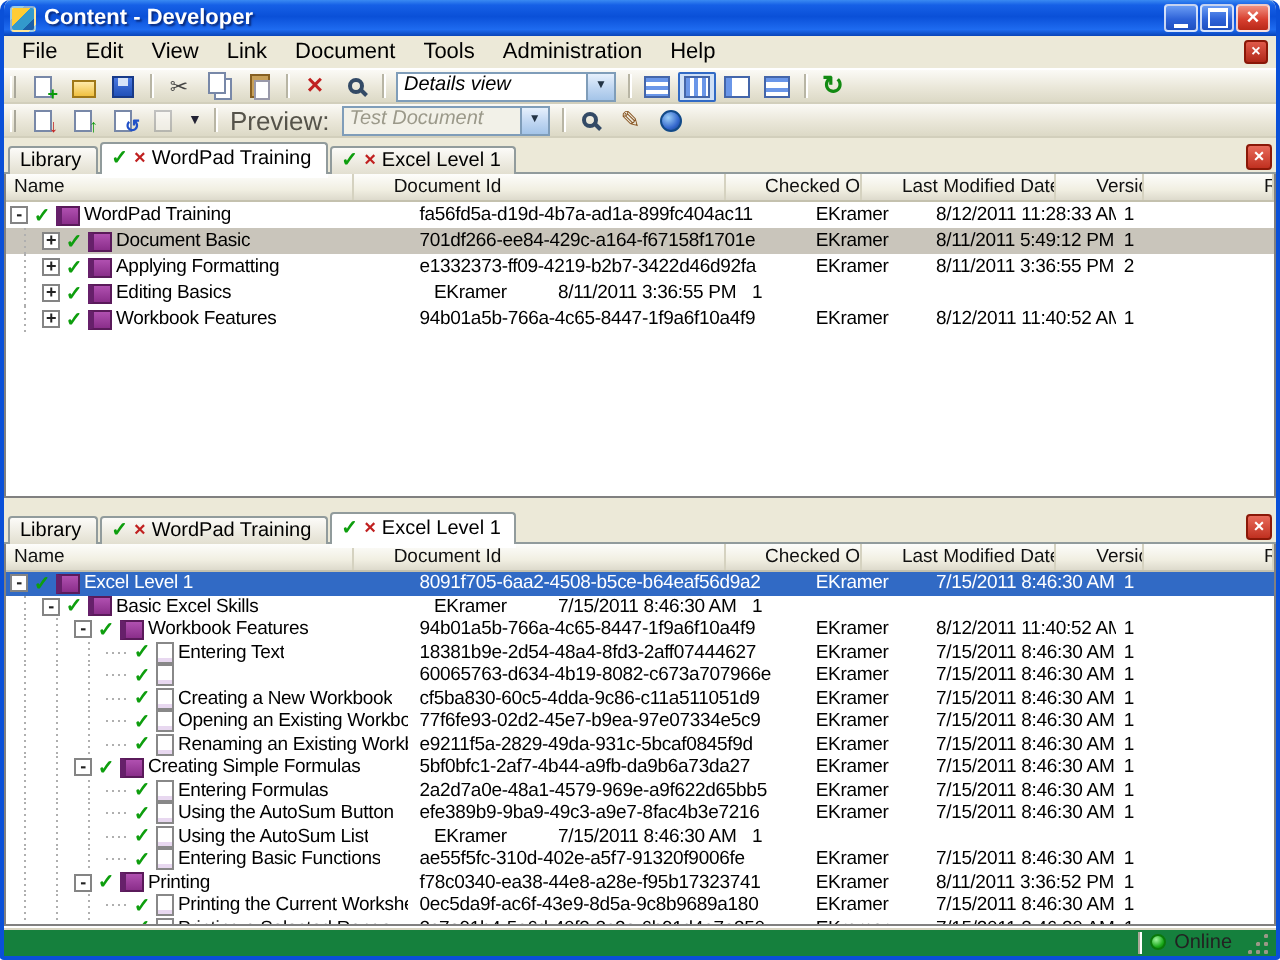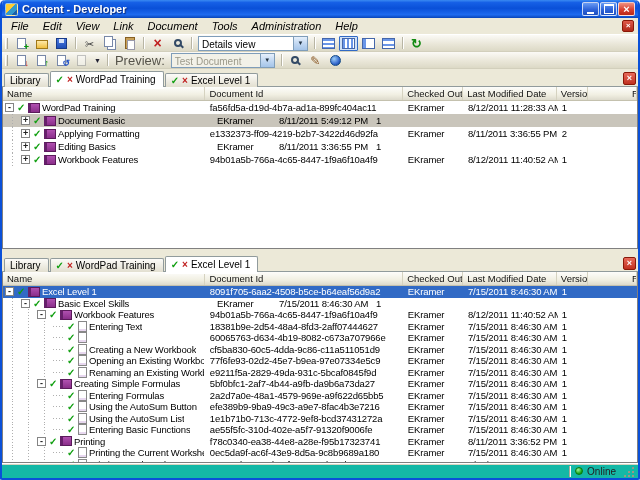--- a/index.html
+++ b/index.html
@@ -18,21 +18,21 @@
     overflow:hidden;text-shadow:1px 1px 1px #0A2A7A;}
   .tbb{width:17px;height:14px;border-radius:2px;border:1px solid rgba(255,255,255,.75);
     display:flex;align-items:center;justify-content:center;margin-left:1px;}
   .tbb.min,.tbb.max{background:linear-gradient(180deg,#6A9CF4,#2E63D8 55%,#1E4FC0);}
   .tbb.close{background:linear-gradient(180deg,#F09080,#D84030 55%,#B82818);}
   .tbb.min::after{content:"";width:7px;height:2px;background:#fff;margin-top:7px;}
   .tbb.max::after{content:"";width:8px;height:7px;border:1px solid #fff;border-top:2px solid #fff;}
   .tbb.close::after{content:"×";color:#fff;font-size:11px;font-weight:bold;line-height:10px;}
   
   .menubar{flex:0 0 17px;display:flex;align-items:center;padding:0 2px;background:#ECE9D8;
-    border-bottom:1px solid #FFFFFF;font-size:11px;font-style:italic;}
+    border-bottom:1px solid #FFFFFF;font-size:11px;}
   .menu-item{padding:1px 7px;color:#000;}
   .mspacer{flex:1;}
   .menu-close{width:12px;height:12px;margin-right:2px;background:linear-gradient(180deg,#E05A4A,#B02818);
     border:1px solid #8A1808;border-radius:2px;color:#fff;font-size:8px;line-height:10px;text-align:center;font-weight:bold;}
   
   .toolbar{flex:0 0 17px;display:flex;align-items:center;gap:1px;padding:0 2px;
     background:linear-gradient(180deg,#FBFAF6,#EAE7D9 55%,#DCD9C6);border-bottom:1px solid #D2CFBC;}
   .grip{width:3px;height:11px;margin:0 3px 0 1px;border-left:1px solid #fff;border-right:1px solid #A9A79A;}
   .tsep{width:1px;height:12px;background:#B8B5A4;box-shadow:1px 0 0 #fff;margin:0 3px;}
   .tbtn{width:19px;height:15px;display:flex;align-items:center;justify-content:center;
@@ -59,21 +59,21 @@
   .i-view3{background:linear-gradient(90deg,#6A96E8 0 3px,#fff 3px);}
   .i-view4{background:repeating-linear-gradient(180deg,#6A96E8 0 2px,#fff 2px 5px),repeating-linear-gradient(90deg,#6A96E8 0 2px,#fff 2px 5px);}
   .i-pagein::after{content:"↓";position:absolute;right:-4px;bottom:-3px;color:#C02020;font-size:9px;font-weight:bold;}
   .i-pageout::after{content:"↑";position:absolute;right:-4px;bottom:-3px;color:#0A9A0A;font-size:9px;font-weight:bold;}
   .i-pageundo::after{content:"↺";position:absolute;right:-5px;bottom:-3px;color:#2050C8;font-size:9px;font-weight:bold;}
   .i-pen::before{content:"✎";color:#885522;font-size:12px;}
   .i-globe{width:11px;height:11px;border-radius:50%;border:1px solid #124A88;
     background:radial-gradient(circle at 35% 32%,#9CCFF8,#3366CC 62%,#113B77);}
   .dd{font-size:7px;color:#223;padding:0 2px;}
   .tlabel{font-size:13px;color:#55534A;padding:0 3px;}
-  .combo{display:flex;align-items:flex-end;height:15px;border:1px solid #7F9DB9;background:#fff;font-size:10px;}
+  .combo{display:flex;align-items:flex-start;height:15px;border:1px solid #7F9DB9;background:#fff;font-size:10px;font-style:italic;}
   .combo .cval{flex:1;padding:0 3px;white-space:nowrap;overflow:hidden;color:#000;}
   .combo .cbtn{width:14px;height:100%;border-left:1px solid #7F9DB9;display:flex;align-items:center;justify-content:center;
     background:linear-gradient(180deg,#E6F0FC,#C2D8F2 50%,#A4C4E8);font-size:6px;color:#234;}
   .combo.disabled{background:#F2F1E8;}
   .combo.disabled .cval{color:#9B998A;}
   [data-name="view-mode-select"]{width:110px;margin:0 2px;}
   [data-name="preview-document-select"]{width:104px;margin:0 2px;}
   
   .main{flex:1;display:flex;flex-direction:column;background:#ECE9D8;overflow:hidden;}
   .pane{display:flex;flex-direction:column;overflow:hidden;}
@@ -86,21 +86,21 @@
     border:1px solid #919B9C;border-bottom:none;border-radius:2px 2px 0 0;font-size:10px;
     background:linear-gradient(180deg,#FCFBF8,#E2DFD0);position:relative;z-index:1;}
   .tab.active{background:#fff;height:16px;z-index:3;box-shadow:0 2px 0 #fff;}
   .tcheck{color:#0E9E0E;font-weight:bold;font-size:10px;line-height:10px;}
   .tx{color:#C02020;font-weight:bold;font-size:10px;line-height:10px;}
   .pane-close{margin-left:auto;align-self:center;width:13px;height:13px;margin-bottom:2px;
     background:linear-gradient(180deg,#E86A5A,#C03020);border:1px solid #8A1808;border-radius:2px;
     color:#fff;font-size:9px;font-weight:bold;line-height:11px;text-align:center;z-index:4;}
   .grid{flex:1;display:flex;flex-direction:column;border:1px solid #808080;border-top:none;background:#fff;overflow:hidden;}
   .ghead{flex:0 0 14px;display:flex;background:linear-gradient(180deg,#FDFDFB,#F1EFE2 60%,#DDDACC);
-    border-bottom:1px solid #C4C1AE;}
+    border-bottom:1px solid #C4C1AE;gap:16px;}
   .gh{font-size:9.5px;color:#111;padding:1px 4px;border-right:1px solid #D5D2C0;white-space:nowrap;overflow:hidden;}
   .gbody{flex:1;overflow:hidden;background:#fff;}
   .grow{display:flex;align-items:center;height:13px;font-size:9.5px;letter-spacing:-0.15px;white-space:nowrap;color:#000;}
   .pane.bottom .grow{height:11.5px;}
   .grow.sel-active{background:#316AC5;color:#fff;}
   .grow.sel-inactive{background:#C9C5BB;}
   .gc{height:100%;display:flex;align-items:center;padding:0 4px;overflow:hidden;white-space:nowrap;}
   .c0{width:210px;}.c1{width:205px;}.c2{width:62px;}.c3{width:97px;}.c4{width:32px;}.c5{flex:1;margin-left:40px;}
   .namecell{padding:0 2px;gap:2px;}
   .indent{flex:0 0 14px;align-self:stretch;background-image:repeating-linear-gradient(180deg,#AFAFAF 0 1px,transparent 1px 3px);
@@ -109,21 +109,21 @@
     background-size:100% 1px;background-position:0 50%;background-repeat:no-repeat;}
   .exp{flex:0 0 9px;width:9px;height:9px;border:1px solid #848484;background:#fff;color:#222;
     font-size:9px;line-height:7px;text-align:center;font-weight:bold;}
   .t-check{color:#0E9E0E;font-weight:bold;font-size:10px;width:10px;text-align:center;flex:0 0 10px;}
   .t-book{flex:0 0 12px;width:12px;height:10px;background:linear-gradient(180deg,#B050B0,#8A2E8A);
     border:1px solid #5A1A5A;border-left:3px solid #66206A;}
   .t-page{flex:0 0 9px;width:9px;height:11px;background:#fff;border:1px solid #888;
     box-shadow:inset 0 -2px 0 #E8D8F0;}
   .rowlabel{overflow:hidden;white-space:nowrap;}
   
-  .statusbar{flex:0 0 15px;display:flex;align-items:center;background:#14b8a6;
+  .statusbar{flex:0 0 15px;display:flex;align-items:center;background:#15803d;
     border-top:1px solid #fff;box-shadow:inset 0 1px 0 #D8D5C2;padding:0 3px;font-size:10px;color:#222;}
   .sb-left{flex:1;}
   .sb-sep{width:1px;height:11px;background:#ACA899;box-shadow:1px 0 0 #fff;margin:0 5px;}
   .online-dot{width:8px;height:8px;border-radius:50%;margin-right:4px;border:1px solid #0A7A0A;
     background:radial-gradient(circle at 35% 30%,#9EF59E,#18A818 65%,#0E7A0E);}
   .sb-grip{width:13px;height:13px;margin-left:6px;
     background-image:radial-gradient(#9A9887 1px,transparent 1.2px);background-size:4px 4px;
     background-position:bottom right;clip-path:polygon(100% 0,100% 100%,0 100%);}
 </style>
 </head>
@@ -278,20 +278,21 @@
               <span class="gc c5" data-name="roles-cell"></span>
             </div>
             <div class="grow sel-inactive" data-name="table-row">
               <span class="gc c0 namecell" data-name="name-cell">
                 <span class="indent" data-name="tree-guide"></span>
                 <span class="exp" data-name="expand-icon">+</span>
                 <span class="t-check" data-name="checked-status-icon">✓</span>
                 <span class="t-book" data-name="book-icon"></span>
                 <span class="rowlabel" data-name="row-name">Document Basic</span>
               </span>
+              <span class="gc c1" data-name="document-id-cell">701df266-ee84-429c-a164-f67158f1701e</span>
               <span class="gc c2" data-name="checked-out-by-cell">EKramer</span>
               <span class="gc c3" data-name="last-modified-cell">8/11/2011 5:49:12 PM</span>
               <span class="gc c4" data-name="version-cell">1</span>
               <span class="gc c5" data-name="roles-cell"></span>
             </div>
             <div class="grow" data-name="table-row">
               <span class="gc c0 namecell" data-name="name-cell">
                 <span class="indent" data-name="tree-guide"></span>
                 <span class="exp" data-name="expand-icon">+</span>
                 <span class="t-check" data-name="checked-status-icon">✓</span>
@@ -532,21 +533,20 @@
             <div class="grow" data-name="table-row">
               <span class="gc c0 namecell" data-name="name-cell">
                 <span class="indent" data-name="tree-guide"></span>
                 <span class="indent" data-name="tree-guide"></span>
                 <span class="indent" data-name="tree-guide"></span>
                 <span class="expspace" data-name="tree-guide"></span>
                 <span class="t-check" data-name="checked-status-icon">✓</span>
                 <span class="t-page" data-name="document-icon"></span>
                 <span class="rowlabel" data-name="row-name">Using the AutoSum List</span>
               </span>
-              <span class="gc c1" data-name="document-id-cell">1e1b71b0-713c-4772-9ef8-bcd37431272a</span>
               <span class="gc c2" data-name="checked-out-by-cell">EKramer</span>
               <span class="gc c3" data-name="last-modified-cell">7/15/2011 8:46:30 AM</span>
               <span class="gc c4" data-name="version-cell">1</span>
               <span class="gc c5" data-name="roles-cell"></span>
             </div>
             <div class="grow" data-name="table-row">
               <span class="gc c0 namecell" data-name="name-cell">
                 <span class="indent" data-name="tree-guide"></span>
                 <span class="indent" data-name="tree-guide"></span>
                 <span class="indent" data-name="tree-guide"></span>

